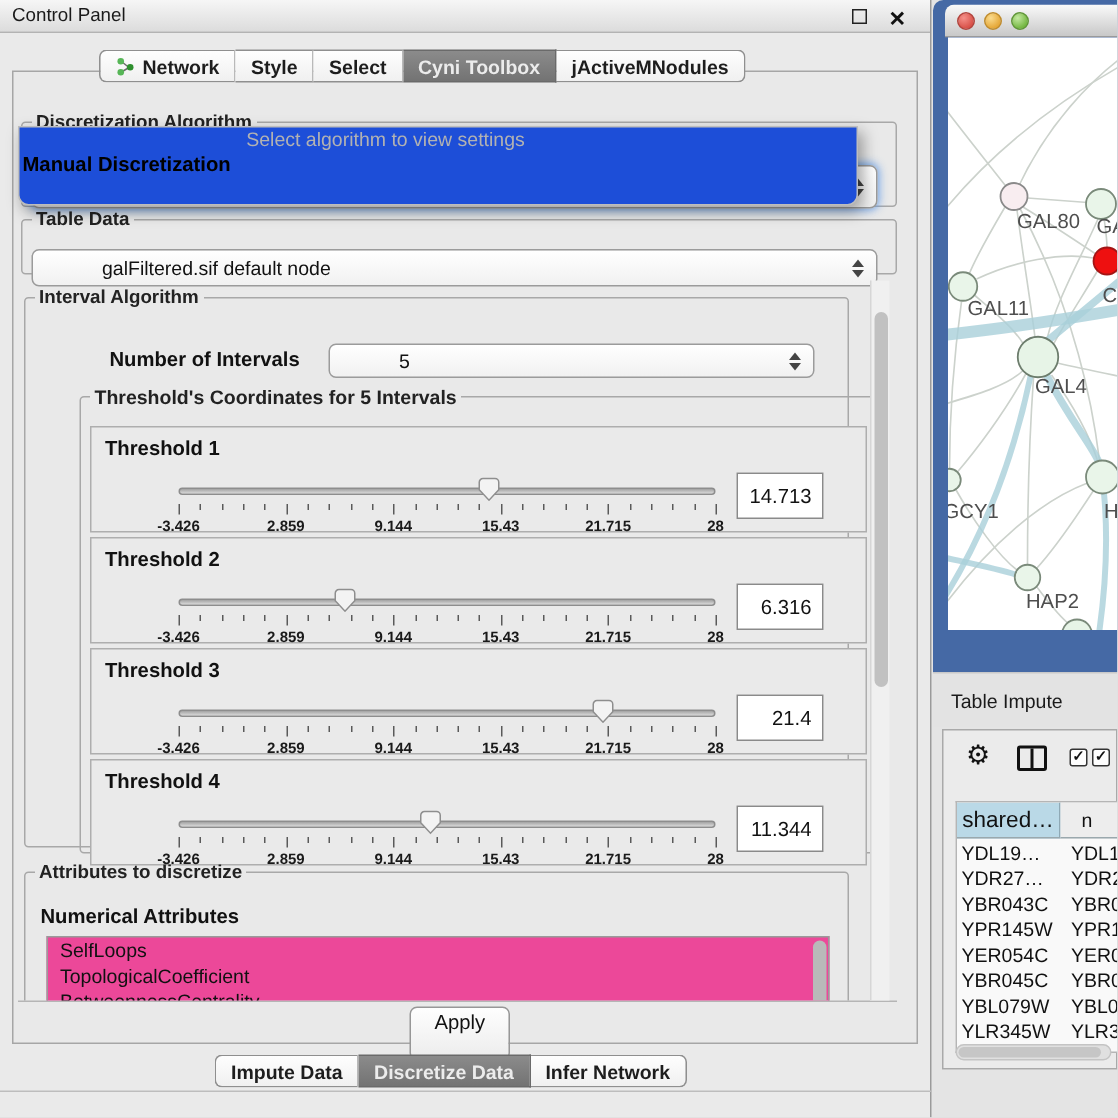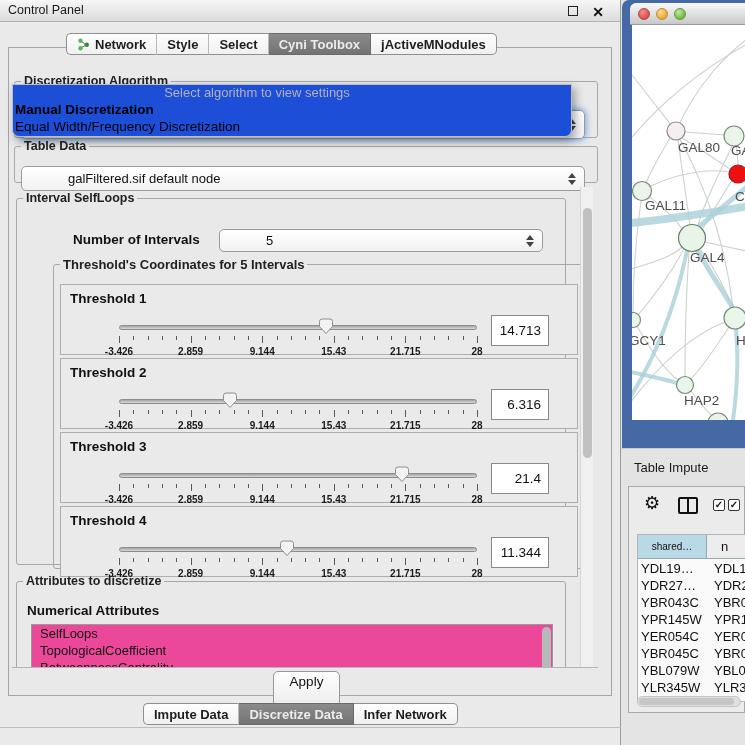--- a/index.html
+++ b/index.html
@@ -88,21 +88,21 @@
   
   .tp-header { position:absolute; left:622px; top:448px; width:123px; height:37px; background:#e3e3e3; border-top:1px solid #c9c9c9; font-size:13px; color:#1a1a1a; line-height:37px; padding-left:12px; }
   .tpanel { position:absolute; left:628px; top:486px; width:117px; height:227px; background:#ebebeb; border:1px solid #a9a9a9; }
   .gear { position:absolute; left:15px; top:7px; font-size:18px; color:#111; line-height:1; }
   .colicon { position:absolute; left:49px; top:10px; width:20px; height:17px; border:2px solid #111; border-radius:2px; }
   .colicon .mid { position:absolute; left:50%; top:0; bottom:0; width:2px; background:#111; transform:translateX(-50%); }
   .chk { position:absolute; top:12px; width:12px; height:12px; border:1.5px solid #333; border-radius:2px; background:#fdfdfd; font-size:10px; line-height:10px; text-align:center; color:#111; font-weight:700; }
   .chk1 { left:84px; } .chk2 { left:99px; }
   .tp-table { position:absolute; left:8px; top:47px; right:-1px; height:168px; background:#f9f9f9; border:1px solid #b5b5b5; border-right:none; overflow:hidden; }
   .tp-head { display:flex; height:24px; }
-  .th1 { width:69px; background:#bad9e7; border-right:1px solid #8fa9b5; border-bottom:1px solid #9aa8ad; text-align:center; font-size:10px; line-height:23px; color:#111; }
+  .th1 { width:69px; background:#bad9e7; border-right:1px solid #8fa9b5; border-bottom:1px solid #9aa8ad; text-align:center; font-size:15px; line-height:23px; color:#111; }
   .th2 { flex:1; background:#ededed; border-bottom:1px solid #9aa8ad; font-size:13px; line-height:23px; color:#111; padding-left:14px; }
   .tp-rows { position:absolute; left:0; right:0; top:25px; bottom:0; overflow:hidden; }
   .trow { display:flex; height:17px; font-size:13px; line-height:17px; color:#111; }
   .td1 { width:69px; padding-left:3px; white-space:nowrap; overflow:hidden; }
   .td2 { flex:1; padding-left:7px; white-space:nowrap; overflow:hidden; }
   .tp-hsb { position:absolute; left:8px; bottom:5px; right:3px; height:11px; background:#e0e0e0; border:1px solid #c4c4c4; border-radius:6px; }
   .tp-hsb .hthumb { position:absolute; left:1px; top:1px; bottom:1px; right:6px; background:#c6c6c6; border-radius:5px; }
 </style>
 </head>
 <body>
@@ -149,38 +149,37 @@
         <span class="stepper">
             <span class="arr up"></span>
             <span class="arr down"></span>
           </span>
       </div>
     </fieldset>
 
     <div class="popup">
       <div class="popup-header">Select algorithm to view settings</div>
       <div class="popup-item bold">Manual Discretization</div>
-      <div class="popup-item">Equal Width/Frequency Discretization</div>
     </div>
 
     <fieldset class="fs fs-td">
       <legend>Table Data</legend>
       <div class="combo td-combo">
         <span class="val">galFiltered.sif default node</span>
         <span class="stepper">
             <span class="arr up"></span>
             <span class="arr down"></span>
           </span>
       </div>
     </fieldset>
 
     <div class="scroll">
 
       <fieldset class="fs fs-interval">
-        <legend class="green">Interval SelfLoops</legend>
+        <legend class="green">Interval Algorithm</legend>
         <div class="num-label">Number of Intervals</div>
         <div class="combo num-combo">
           <span class="val">5</span>
           <span class="stepper">
               <span class="arr up"></span>
               <span class="arr down"></span>
             </span>
         </div>
 
         <fieldset class="fs-thresh" style="position:absolute;margin-left:28px;">

